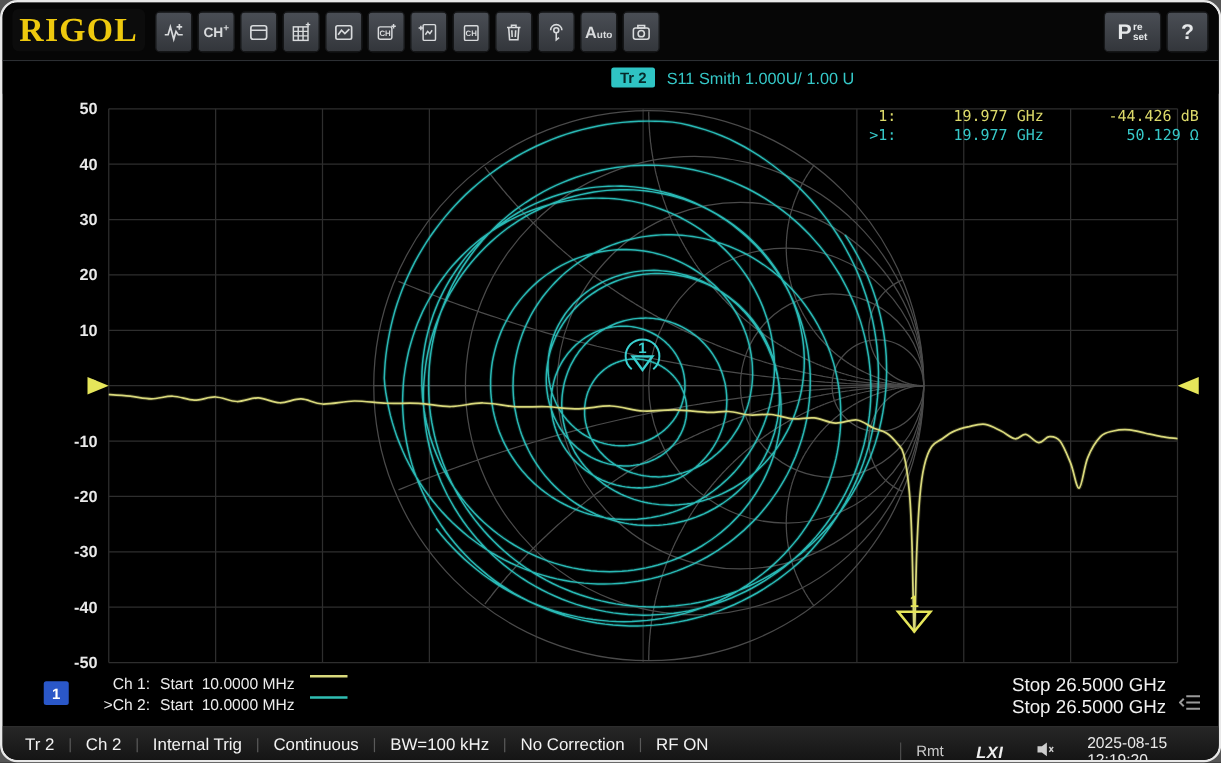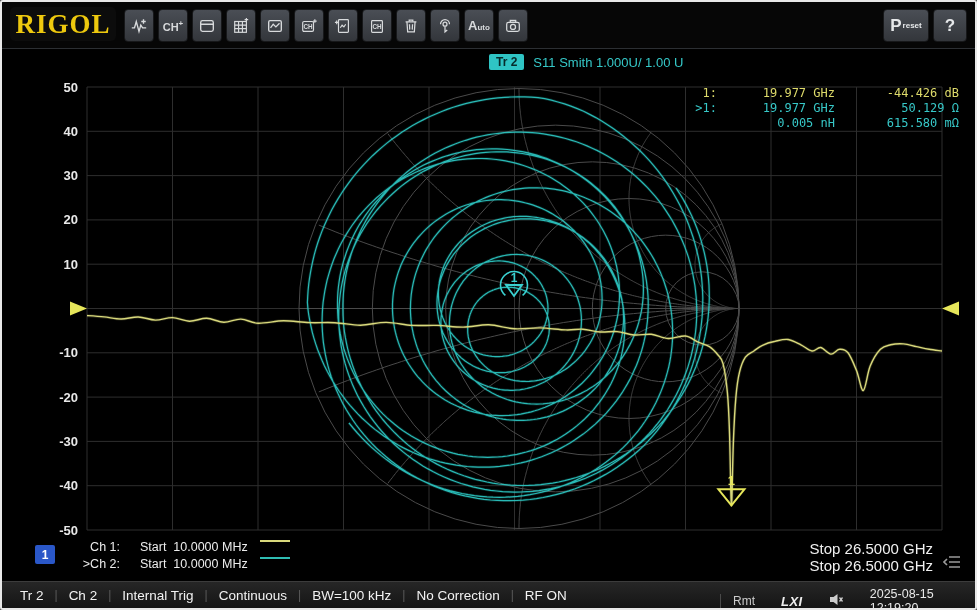--- a/index.html
+++ b/index.html
@@ -1,35 +1,35 @@
 <!DOCTYPE html>
 <html><head>
 <meta charset="utf-8">
 <style>
   html,body{margin:0;padding:0;background:#555;}
   #screen{
     position:relative;width:977px;height:610px;box-sizing:border-box;
-    background:#000;border:2px solid #e8e8e8;border-radius:3px;overflow:hidden;
+    background:#000;border:2px solid #e8e8e8;border-radius:14px;overflow:hidden;
     font-family:"Liberation Sans",sans-serif;
   }
   
   #topbar{position:absolute;left:0;top:0;width:100%;height:46px;background:#060606;border-bottom:1px solid #2c2f33;}
   #logo{position:absolute;left:8px;top:5px;width:106px;height:34px;background:#0c0c0c;border-radius:5px;
         display:flex;align-items:center;justify-content:center;
         font-family:"Liberation Serif",serif;font-weight:bold;font-size:27px;color:#eec90e;letter-spacing:1px;}
   #btnrow{position:absolute;left:122px;top:7px;display:flex;gap:4px;}
   .btn{width:28px;height:31px;background:linear-gradient(#4a4e55,#33363b);border:1px solid #17181a;border-radius:4px;
        display:flex;align-items:center;justify-content:center;color:#d8dadc;cursor:pointer;flex:none;}
   .btn svg{display:block;}
   .btn-txt{font-size:11px;font-weight:bold;color:#d8dadc;}
   .sup{font-size:8px;vertical-align:super;}
   #preset-btn{position:absolute;right:46px;top:7px;width:44px;height:31px;background:linear-gradient(#4a4e55,#33363b);
        border:1px solid #17181a;border-radius:4px;display:flex;align-items:center;justify-content:center;color:#e6e8ea;cursor:pointer;}
   #preset-btn .p{font-size:17px;font-weight:bold;}
-  #preset-btn .stack{display:flex;flex-direction:row;font-size:8px;line-height:8px;font-weight:bold;margin-left:1px;}
+  #preset-btn .stack{display:flex;flex-direction:column;font-size:8px;line-height:8px;font-weight:bold;margin-left:1px;}
   #help-btn{position:absolute;right:8px;top:7px;width:32px;height:31px;background:linear-gradient(#4a4e55,#33363b);
        border:1px solid #17181a;border-radius:4px;display:flex;align-items:center;justify-content:center;
        font-size:17px;font-weight:bold;color:#e6e8ea;cursor:pointer;}
   
   #tracebar{position:absolute;left:0;top:47px;width:100%;height:26px;background:#000;}
   #tr1{position:absolute;left:28px;top:0;height:26px;display:flex;align-items:center;gap:10px;color:#d9d97c;font-size:13px;}
   #tr1 .lbl{font-weight:bold;}
   #tr2{position:absolute;left:487px;top:0;height:26px;display:flex;align-items:center;gap:9px;font-size:13px;color:#35c8c8;}
   #tr2 .badge{background:#2fc4c4;color:#062a2a;font-weight:bold;font-size:12px;padding:1px 7px;border-radius:2px;}
   
@@ -38,21 +38,21 @@
   .r-row{display:grid;grid-template-columns:32px 118px 124px;}
   .r-row span{text-align:right;white-space:pre;}
   .row-yellow{color:#ddda6a;}
   .row-cyan{color:#37c8c8;}
   
   #chan-badge{position:absolute;left:33px;top:543px;width:20px;height:19px;background:#2a57c8;border-radius:2px;
       color:#fff;font-size:12px;font-weight:bold;display:flex;align-items:center;justify-content:center;}
   #chan-rows{position:absolute;left:70px;top:538px;font-size:12.5px;color:#ececec;}
   .chan-row{display:flex;height:17px;cursor:pointer;}
   .chan-name{display:inline-block;width:48px;text-align:right;white-space:pre;}
-  .chan-start{margin-left:20px;white-space:pre;}
+  .chan-start{margin-left:8px;white-space:pre;}
   .swatch{display:inline-block;width:30px;height:2px;margin-left:12px;}
   #stops{position:absolute;right:42px;top:538px;text-align:right;font-size:15px;color:#f0f0f0;line-height:17px;}
   #collapse{position:absolute;right:12px;top:552px;cursor:pointer;}
   
   #statusbar{position:absolute;left:0;bottom:0;width:100%;height:27px;background:linear-gradient(#262626,#151515);
       border-top:1px solid #3c3c3c;display:flex;align-items:center;padding-left:18px;box-sizing:border-box;
       font-size:13.5px;color:#f2f2f2;}
   .st-item{cursor:pointer;white-space:nowrap;}
   .st-sep{color:#5a5a5a;margin:0 11px;font-size:12px;}
   #status-right{position:absolute;right:0;bottom:0;height:14px;width:255px;display:flex;align-items:center;
@@ -266,25 +266,20 @@
     <div class="r-row row-yellow">
       <span>1:</span>
         <span>19.977 GHz</span>
         <span>-44.426 dB</span>
     </div>
     <div class="r-row row-cyan">
       <span>&gt;1:</span>
         <span>19.977 GHz</span>
         <span>50.129 Ω</span>
     </div>
-    <div class="r-row row-cyan">
-      <span></span>
-        <span>0.005 nH</span>
-        <span>615.580 mΩ</span>
-    </div>
   </div>
 
   <div id="chan-badge">1</div>
   <div id="chan-rows">
     <div class="chan-row">
       <span class="chan-name">Ch 1:</span>
       <span class="chan-start">Start  10.0000 MHz</span>
       <span class="swatch" style="background: rgb(217, 217, 124);"></span>
     </div>
     <div class="chan-row">

